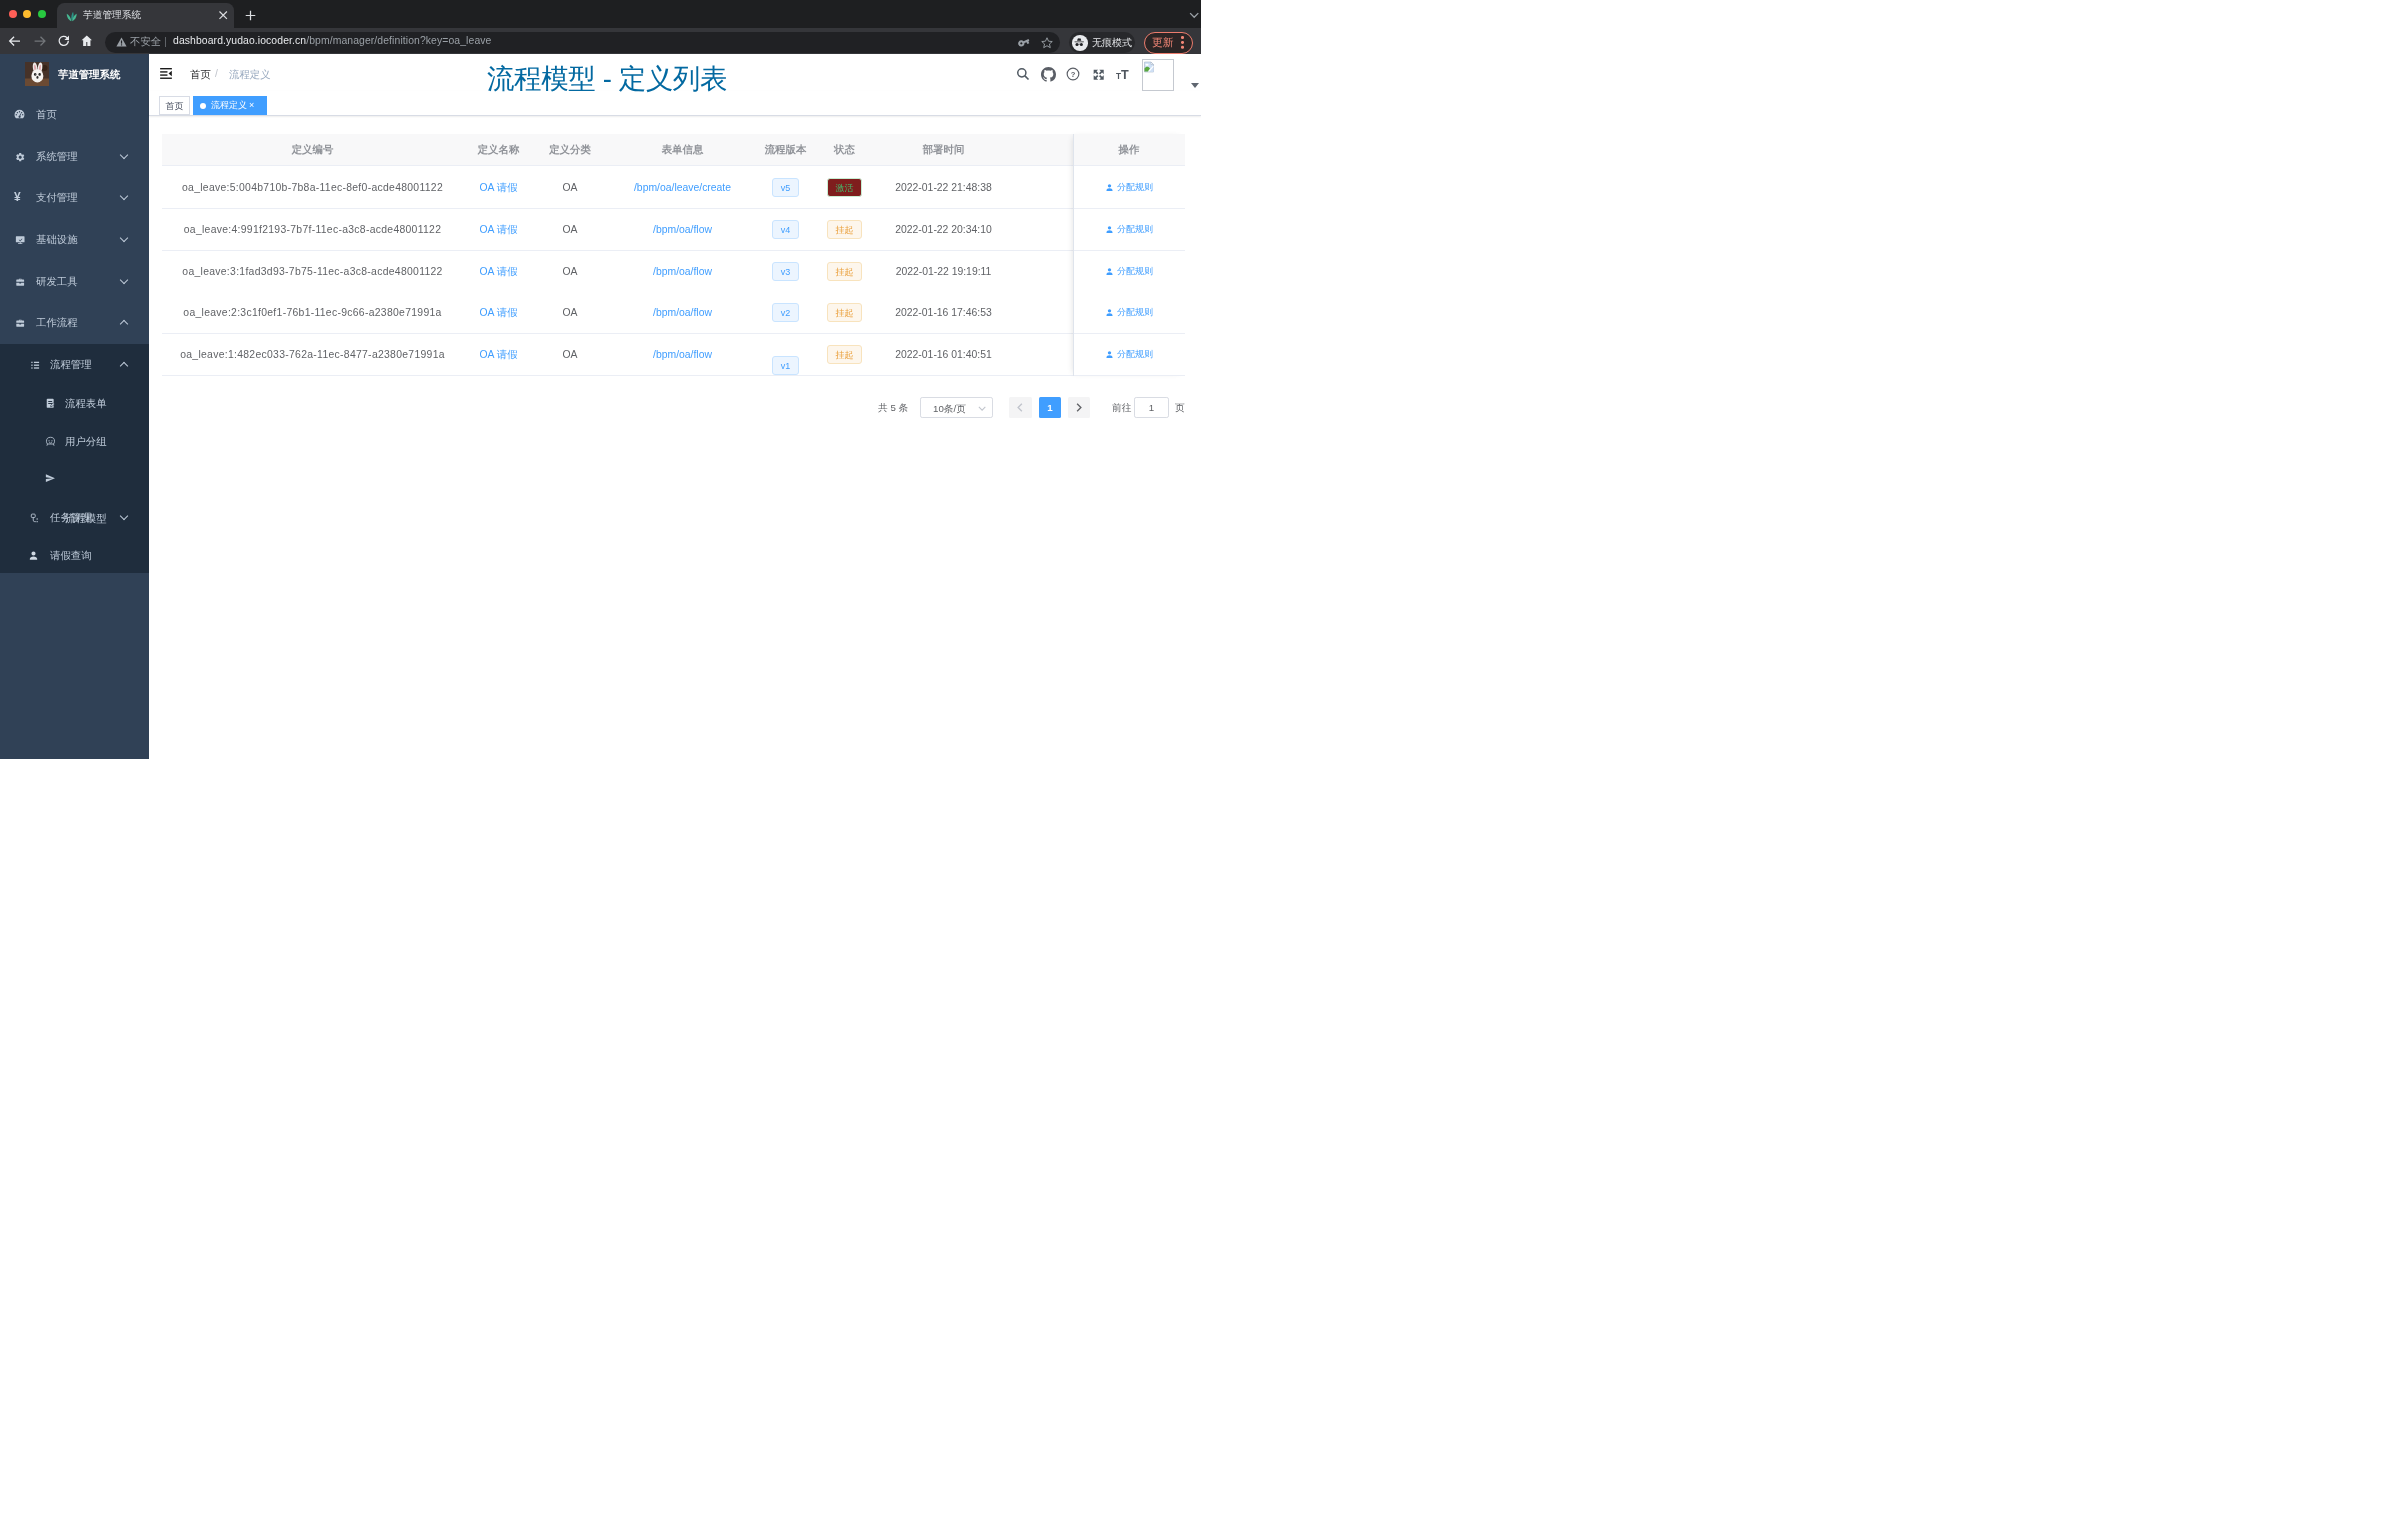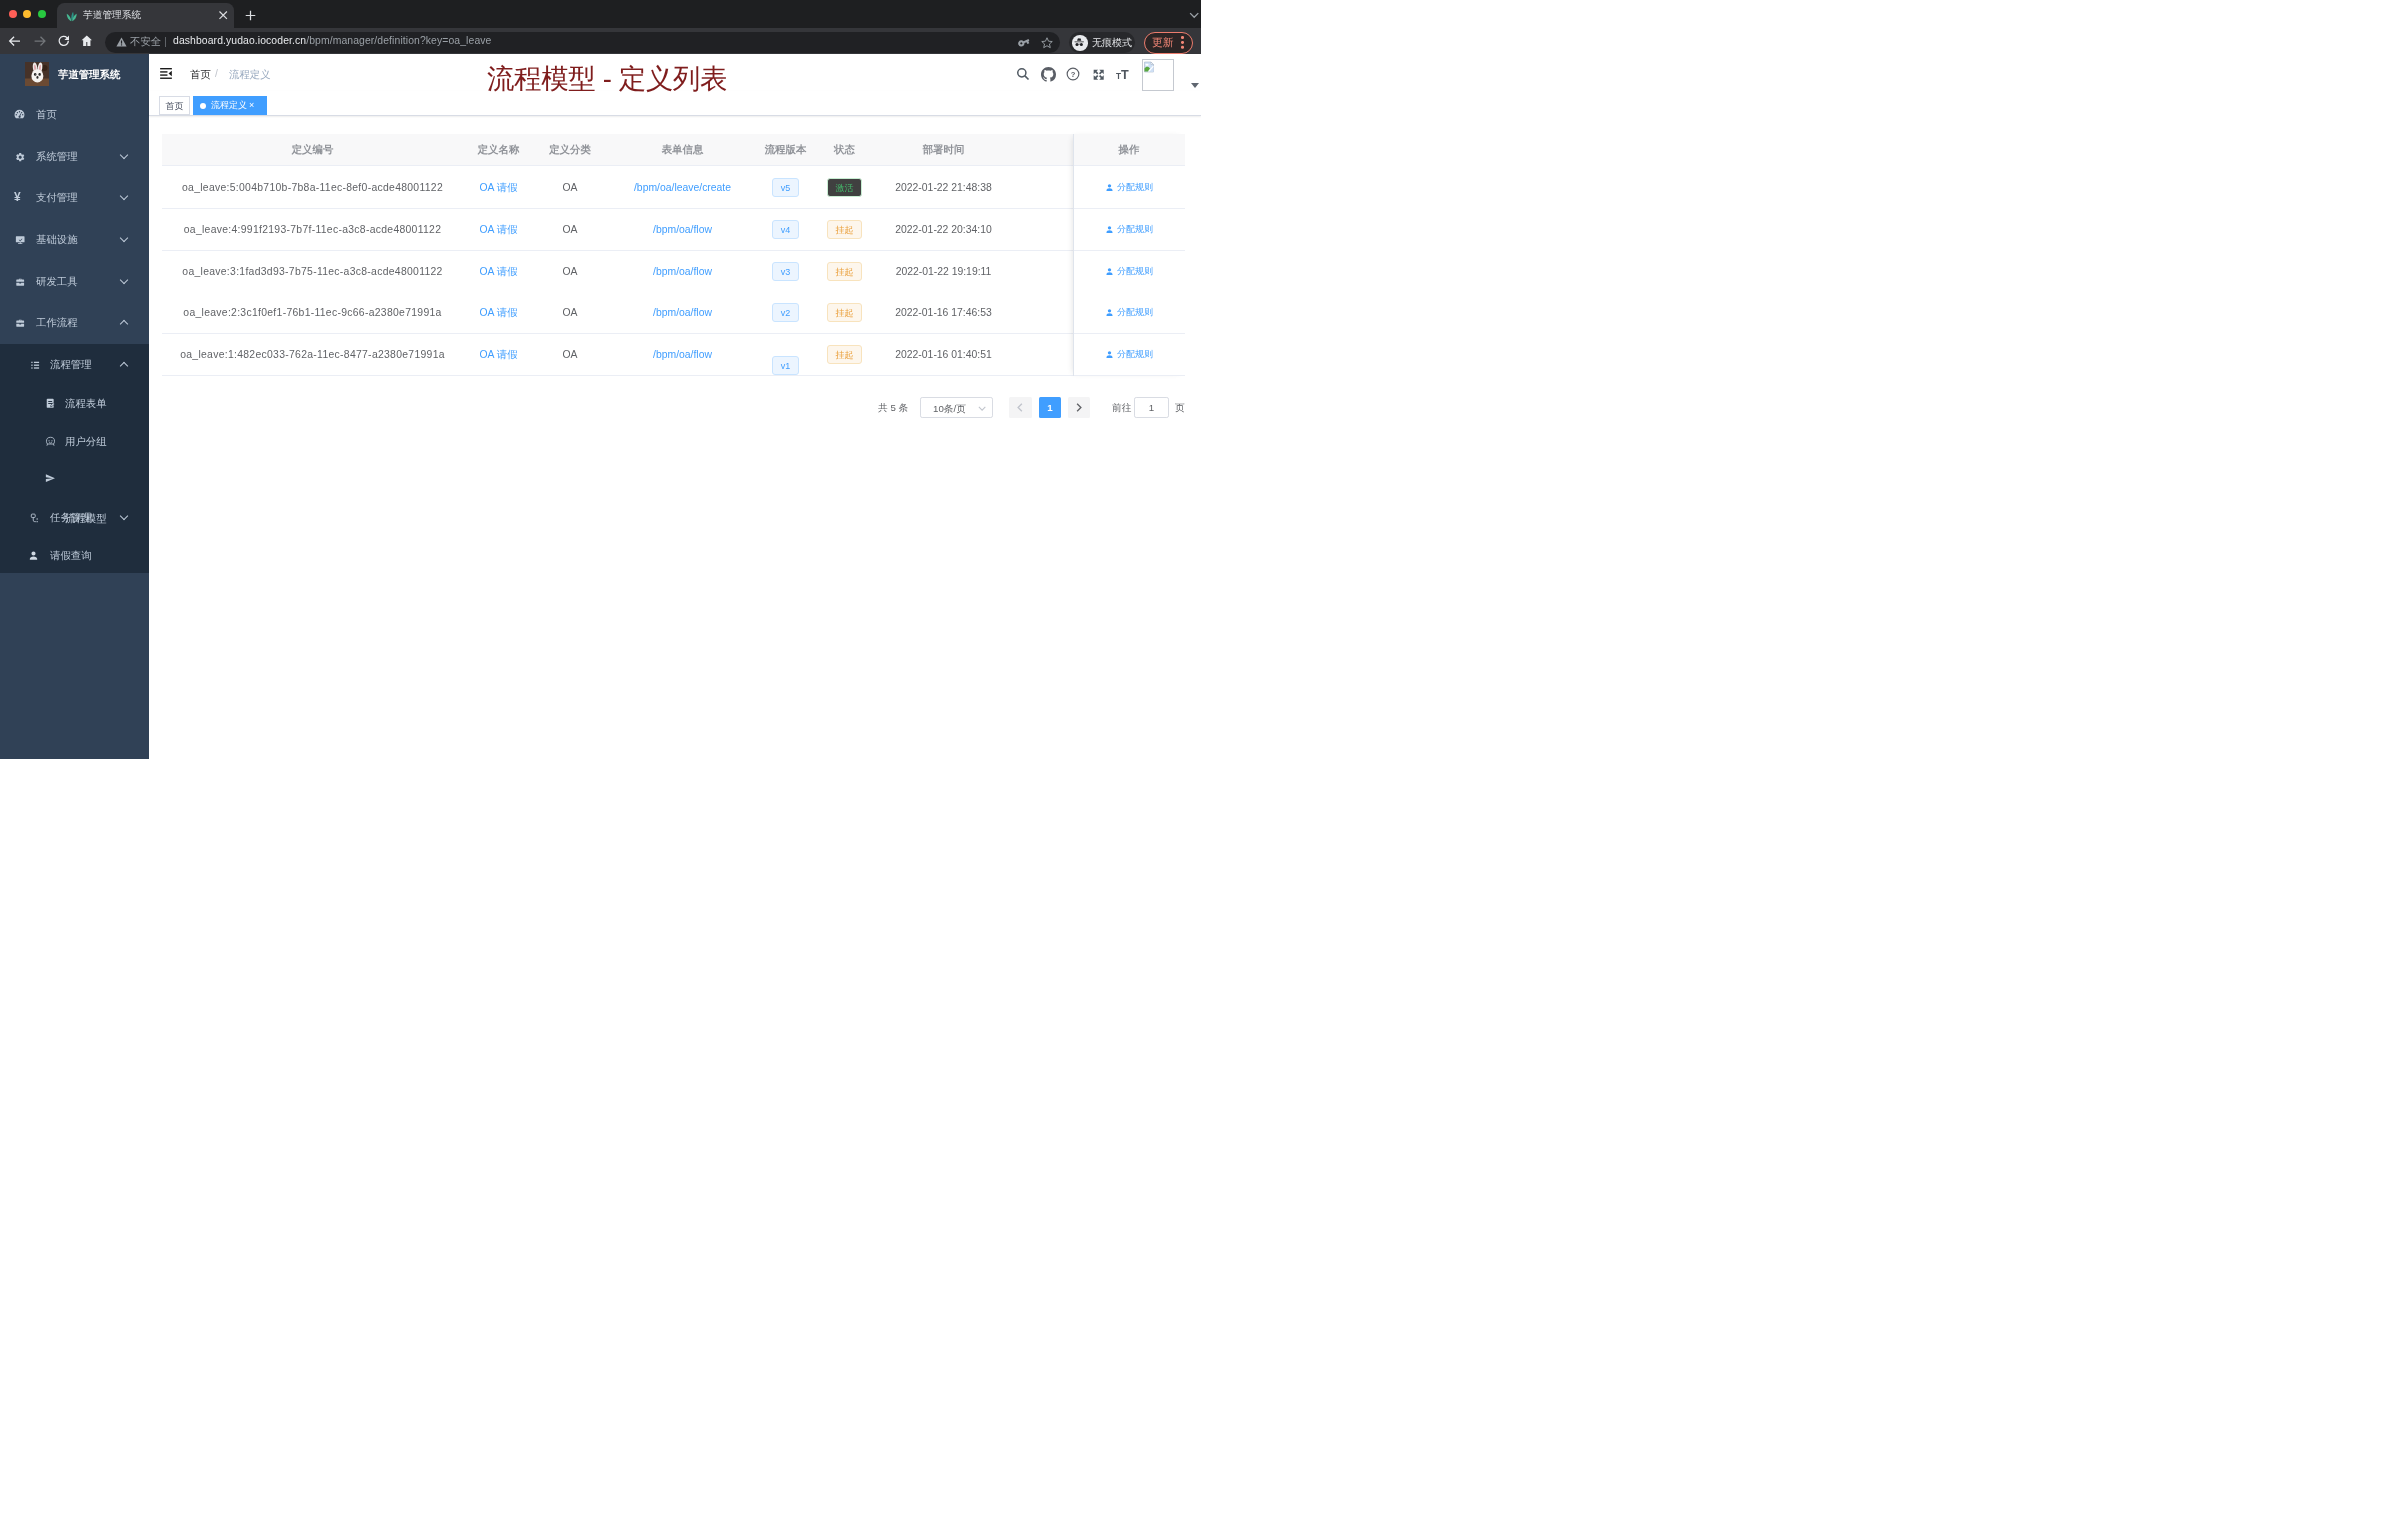--- a/index.html
+++ b/index.html
@@ -23,21 +23,21 @@
   .chev.down { transform:rotate(45deg); }
   .chev.up { transform:rotate(-135deg); }
   
   #thead { left:162px; top:134px; width:1023px; height:32px; background:#f8f8f9; border-bottom:0.7px solid #ebeef5; }
   .th { position:absolute; top:0; height:32px; line-height:32px; text-align:center; color:#909399; font-weight:700; font-size:10.4px; }
   .trow { position:absolute; left:162px; width:1023px; height:42px; border-bottom:0.7px solid #ebeef5; background:#fff; }
   .td { position:absolute; top:0; height:100%; display:flex; align-items:center; justify-content:center; font-size:10.4px; color:#606266; }
   .link { color:#409eff; }
   .etag { display:inline-block; height:19.3px; line-height:18px; padding:0 7.4px; font-size:9px; border-radius:3px; border:0.7px solid; }
   .tag-blue { background:#ecf5ff; border-color:#c9e4ff; color:#409eff; }
-  .tag-green { background:#404040; border-color:#c8edd2; color:#44b86a; }
+  .tag-green { background:#7f1d1d; border-color:#c8edd2; color:#44b86a; }
   .tag-orange { background:#fdf6ec; border-color:#f8e3bd; color:#eaa03c; }
   
   #fixcol { left:1073px; top:134px; width:112px; height:242px; border-left:0.7px solid #dfe4ec; box-shadow:-3px 0 6px -3px rgba(0,0,0,.12); }
 </style>
 </head>
 <body>
 
 <div class="abs" id="frame"></div>
 <div class="abs tl" style="left:8.8px; background:#ff5f57;"></div>
 <div class="abs tl" style="left:23px; background:#febc2e;"></div>
@@ -112,21 +112,21 @@
       <rect x="0" y="4.4" width="10" height="1.9"></rect>
       <rect x="0" y="8.7" width="10" height="1.9"></rect>
       <rect x="0" y="13" width="16" height="1.9"></rect>
       <path d="M15.9 3.9v7.2l-4.4-3.6z"></path>
     </g>
   </svg>
 <div class="abs" style="left:190px;top:68px;font-size:10.4px;color:#303133;">首页</div>
 <div class="abs" style="left:215px;top:68px;font-size:10.4px;color:#c0c4cc;">/</div>
 <div class="abs" style="left:229px;top:68px;font-size:10.4px;color:#97a8be;">流程定义</div>
 
-<div class="abs" style="left:487px;top:61px;font-size:27.5px;color:#7f1d1d;white-space:nowrap;font-weight:400;letter-spacing:-0.4px;">流程模型 - 定义列表</div>
+<div class="abs" style="left:487px;top:61px;font-size:27.5px;color:#0369a1;white-space:nowrap;font-weight:400;letter-spacing:-0.4px;">流程模型 - 定义列表</div>
 
 <svg class="abs" style="left:1016px;top:67px;" width="14" height="14" viewBox="0 0 24 24">
     <circle cx="10" cy="10" r="7" fill="none" stroke="#515a63" stroke-width="2.6"></circle>
     <path d="M15.2 15.2l6.3 6.3" stroke="#515a63" stroke-width="2.8"></path>
   </svg>
 <svg class="abs" style="left:1041px;top:67px;" width="15" height="15" viewBox="0 0 16 16">
     <path fill="#5a5e66" d="M8 0C3.58 0 0 3.58 0 8c0 3.54 2.29 6.53 5.47 7.59.4.07.55-.17.55-.38 0-.19-.01-.82-.01-1.49-2.01.37-2.53-.49-2.69-.94-.09-.23-.48-.94-.82-1.13-.28-.15-.68-.52-.01-.53.63-.01 1.08.58 1.23.82.72 1.21 1.87.87 2.33.66.07-.52.28-.87.51-1.07-1.78-.2-3.64-.89-3.64-3.95 0-.87.31-1.59.82-2.15-.08-.2-.36-1.02.08-2.12 0 0 .67-.21 2.2.82.64-.18 1.32-.27 2-.27s1.36.09 2 .27c1.53-1.04 2.2-.82 2.2-.82.44 1.1.16 1.92.08 2.12.51.56.82 1.27.82 2.15 0 3.07-1.87 3.75-3.65 3.95.29.25.54.73.54 1.48 0 1.07-.01 1.93-.01 2.2 0 .21.15.46.55.38A8.01 8.01 0 0 0 16 8c0-4.42-3.58-8-8-8z"></path>
   </svg>
 <svg class="abs" style="left:1066px;top:67px;" width="14" height="14" viewBox="0 0 24 24">
     <circle cx="12" cy="12" r="10" fill="none" stroke="#5a5e66" stroke-width="2"></circle>

